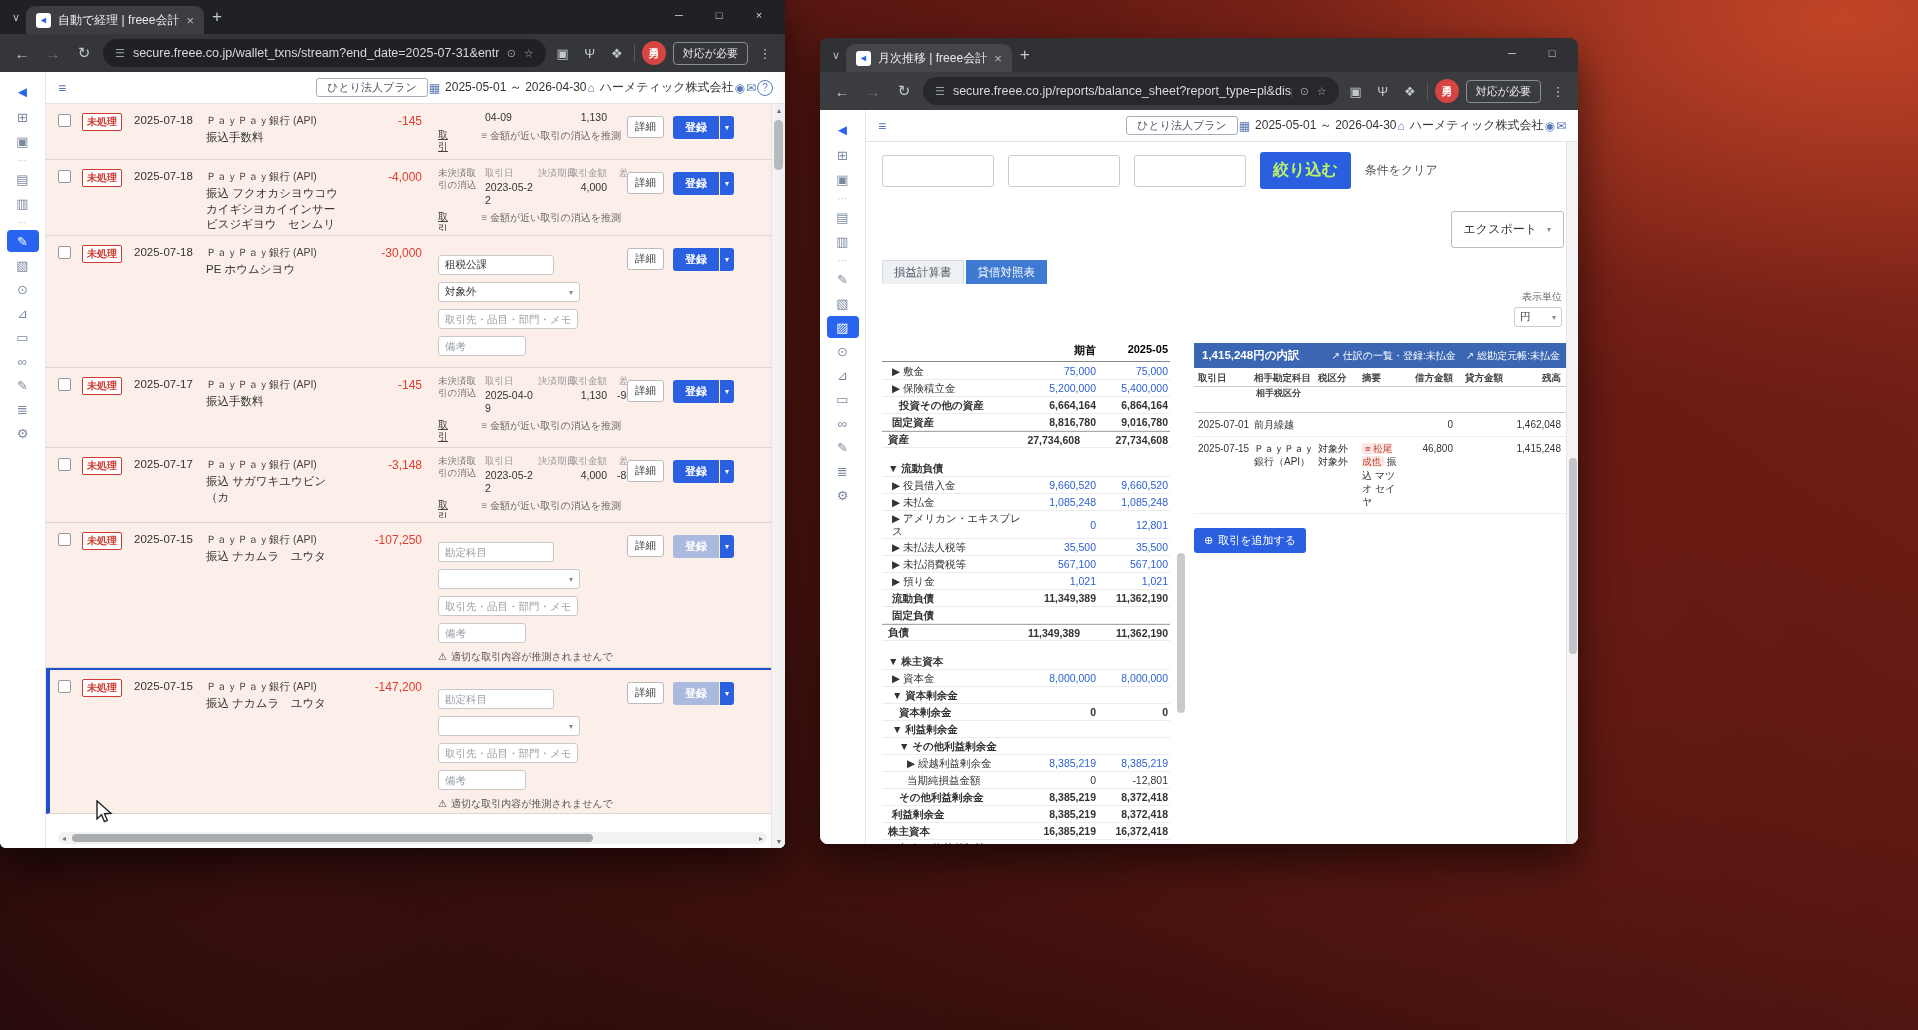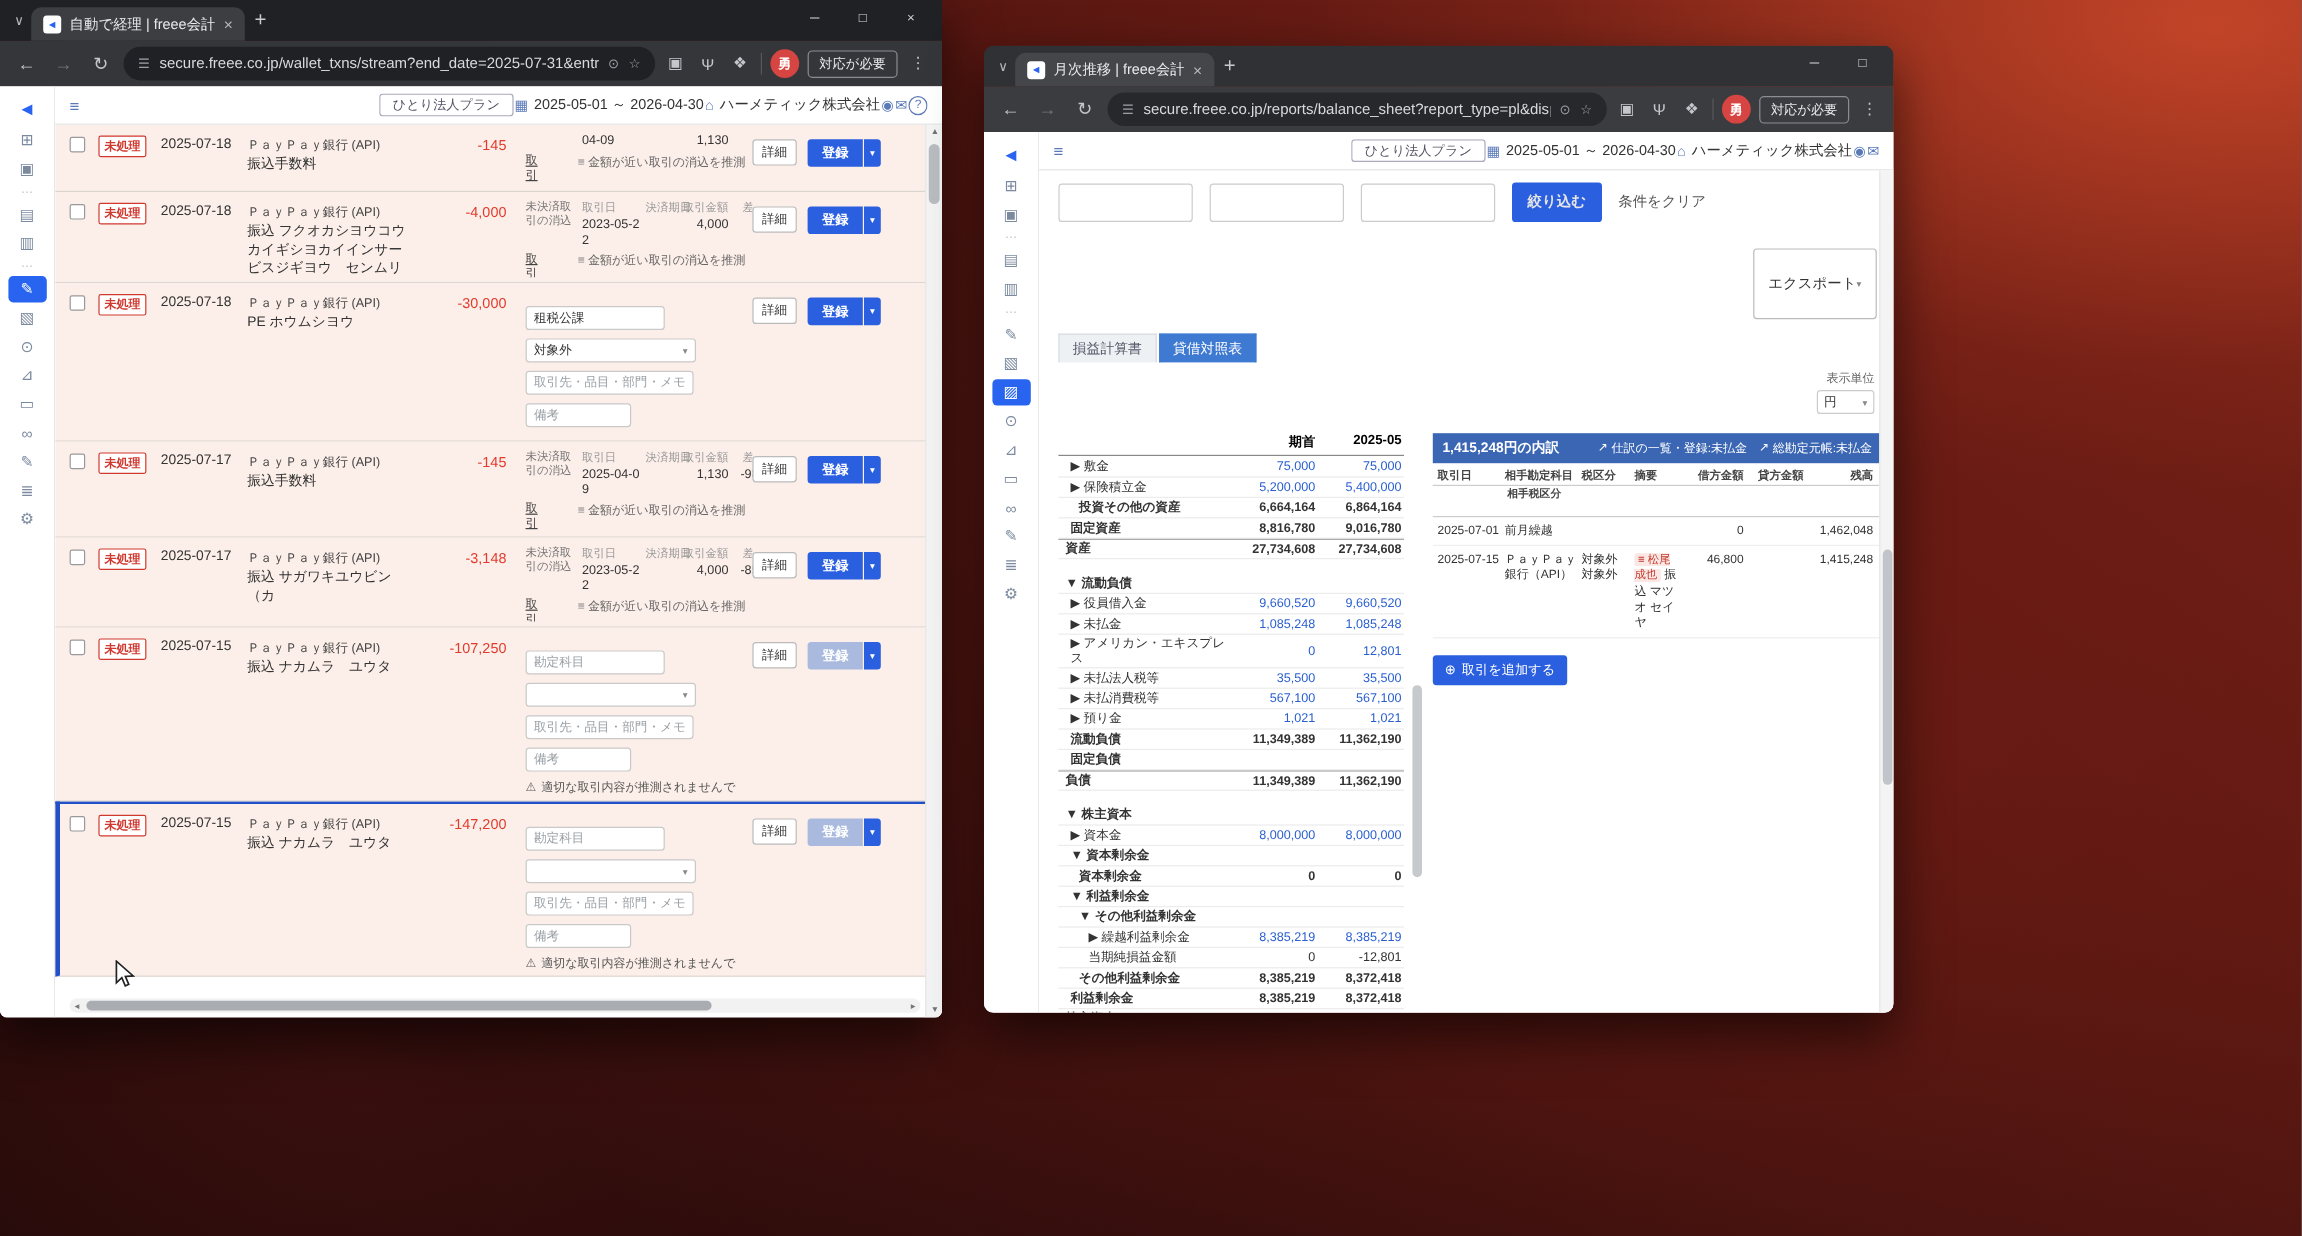--- a/index.html
+++ b/index.html
@@ -98,43 +98,43 @@
 .vs-up{top:3px;}.vs-down{bottom:3px;}
 .vthumb{position:absolute;top:16px;left:2px;width:9px;height:50px;background:#b9bcc0;border-radius:5px;}
 .hscroll{position:absolute;bottom:4px;left:12px;right:18px;height:12px;display:flex;align-items:center;background:#f2f2f2;border-radius:6px;}
 .h-arrow{width:12px;font-size:8px;color:#777;text-align:center;flex:none;}
 .h-track{flex:1;position:relative;height:8px;}
 .h-thumb{position:absolute;left:2px;top:0;height:8px;width:76%;background:#a9acb0;border-radius:4px;}
 
 .report-scroll{flex:1;min-height:0;display:flex;flex-direction:column;overflow:hidden;position:relative;}
 .filter-row{display:flex;align-items:center;gap:14px;padding:10px 14px 12px 16px;flex:none;}
 .filter-input{width:112px;height:32px;border:1px solid #ccc;border-radius:3px;background:#fff;flex:none;}
-.btn-apply{background:#2a5fe0;color:#e5e5e5;font-size:12px;font-weight:bold;padding:8px 13px;border-radius:3px;border:none;font-family:inherit;}
+.btn-apply{background:#2a5fe0;color:#bef264;font-size:16px;font-weight:bold;padding:8px 13px;border-radius:3px;border:none;font-family:inherit;}
 .clear-link{font-size:12px;color:#555;}
 .export-row{display:flex;justify-content:flex-end;padding:10px 14px 6px;flex:none;}
-.btn-export{border:1px solid #bbb;background:#fff;font-size:12px;color:#333;padding:20px 12px;border-radius:3px;display:flex;align-items:center;font-family:inherit;}
+.btn-export{border:1px solid #bbb;background:#fff;font-size:12px;color:#333;padding:9px 12px;border-radius:3px;display:flex;gap:10px;align-items:center;font-family:inherit;}
 .tabs-row{display:flex;gap:2px;padding:6px 16px 0;flex:none;}
 .rtab{font-size:11.5px;padding:4px 11px;background:#eef1f4;color:#556;border:1px solid #d8dce2;border-bottom:none;}
 .rtab.active{background:#3f7ad2;color:#fff;border-color:#3f7ad2;}
 .unit-row{display:flex;justify-content:flex-end;padding:6px 16px 2px;flex:none;}
 .unit-box{text-align:right;}
 .unit-lbl{font-size:10px;color:#666;margin-bottom:3px;}
 .unit-sel{width:48px;height:20px;border:1px solid #ccc;border-radius:3px;background:#fff;display:flex;align-items:center;justify-content:space-between;font-size:10.5px;padding:0 5px;color:#333;margin-left:auto;}
 .body{flex:1;display:flex;min-height:0;padding:14px 10px 0 16px;}
 .bs-pane{width:288px;flex:none;}
 .bs-head{display:flex;border-bottom:1px solid #888;padding-bottom:3px;margin-bottom:1px;font-weight:bold;font-size:11px;}
 .bs-label{flex:1;min-width:0;padding:1px 0 1px 6px;line-height:1.2;}
 .bs-v{width:72px;flex:none;text-align:right;padding-right:2px;}
 .bs-row{display:flex;align-items:center;min-height:17px;border-bottom:1px solid #ececec;font-size:10.5px;color:#333;}
 .bs-row.ind1 .bs-label{padding-left:10px;}
 .bs-row.ind2 .bs-label{padding-left:17px;}
 .bs-row.ind3 .bs-label{padding-left:25px;}
 .bs-row.link .bs-v{color:#2a5fd0;}
 .bs-row.bold{font-weight:bold;}
-.bs-row.grand{border-top:1px solid #aaa;}
+.bs-row.grand{border-top:1px solid #aaa;gap:16px;}
 .bs-row.sec{margin-top:12px;}
 .bs-scroll{width:10px;flex:none;position:relative;margin:0 6px;}
 .bs-thumb{position:absolute;top:210px;height:160px;left:1px;width:8px;background:#c7cacd;border-radius:4px;}
 .detail-pane{flex:1;min-width:0;display:flex;flex-direction:column;margin-left:2px;}
 .dp-head{background:#3a66b4;color:#fff;display:flex;gap:10px;padding:5px 8px;white-space:nowrap;overflow:hidden;flex:none;}
 .dp-title{font-size:11.5px;font-weight:bold;flex:1;min-width:0;overflow:hidden;}
 .dp-link{font-size:10px;display:flex;gap:3px;align-items:center;flex:none;}
 .dp-hrow{display:flex;border-bottom:1px solid #ccc;padding:4px 4px 1px;font-weight:bold;font-size:9.5px;color:#444;}
 .dp-hrow2{padding:0 4px 12px 62px;font-weight:bold;font-size:9px;color:#444;border-bottom:1px solid #ccc;}
 .dc{flex:none;padding-right:3px;min-width:0;}

